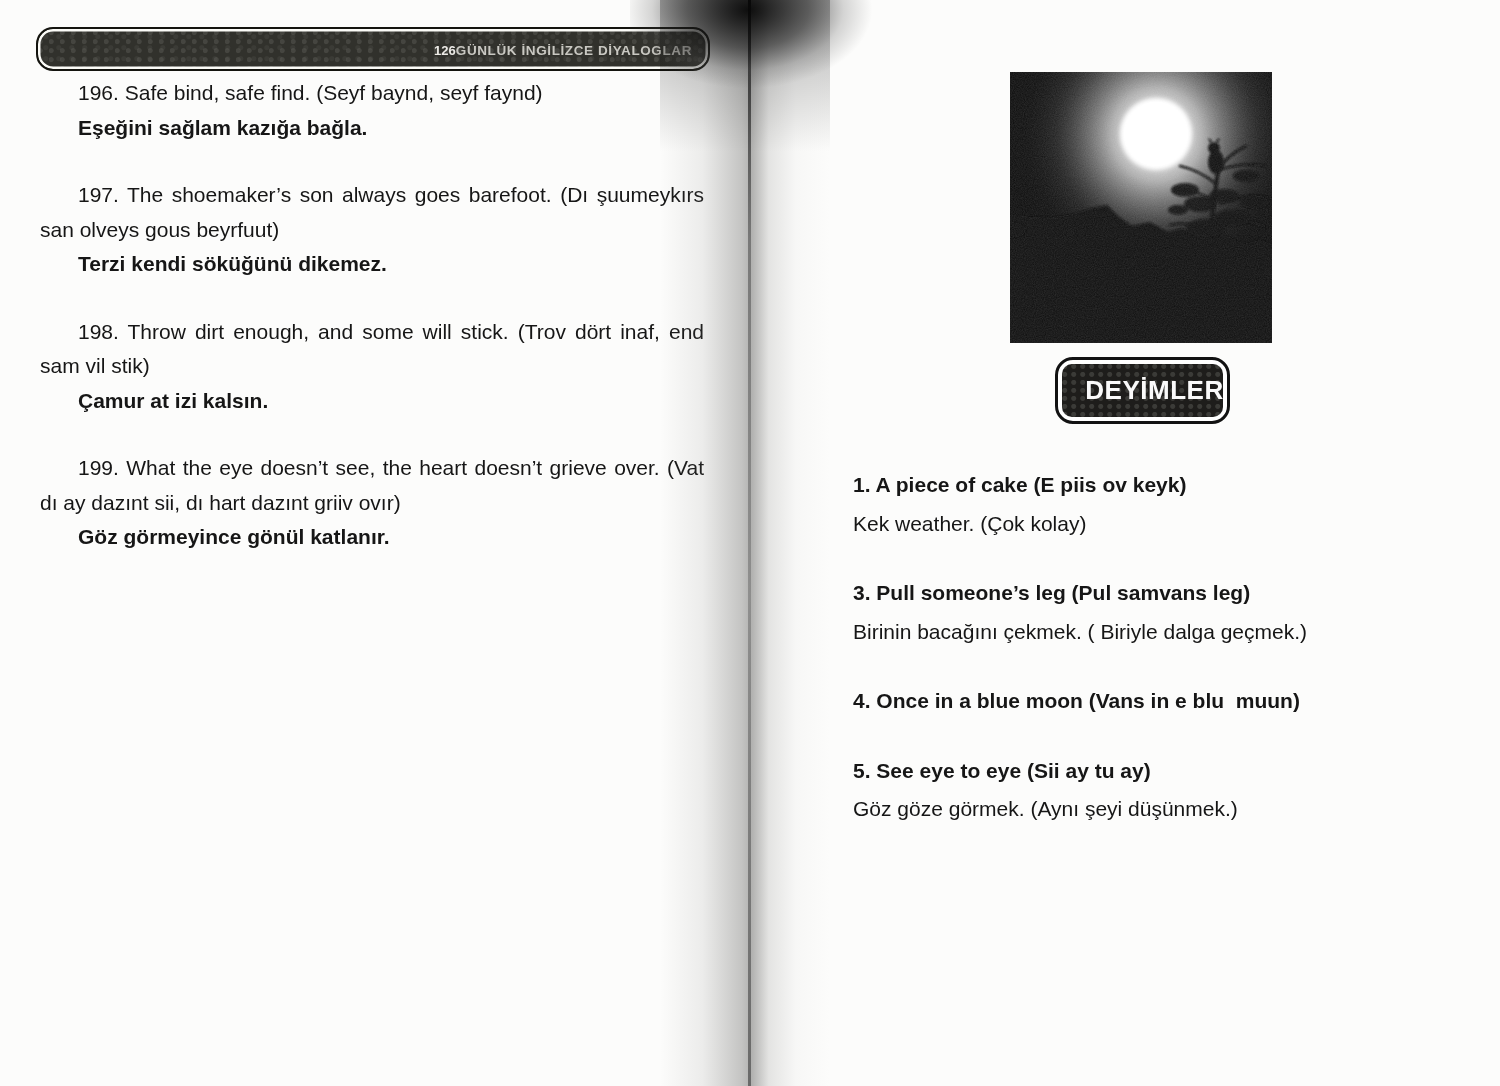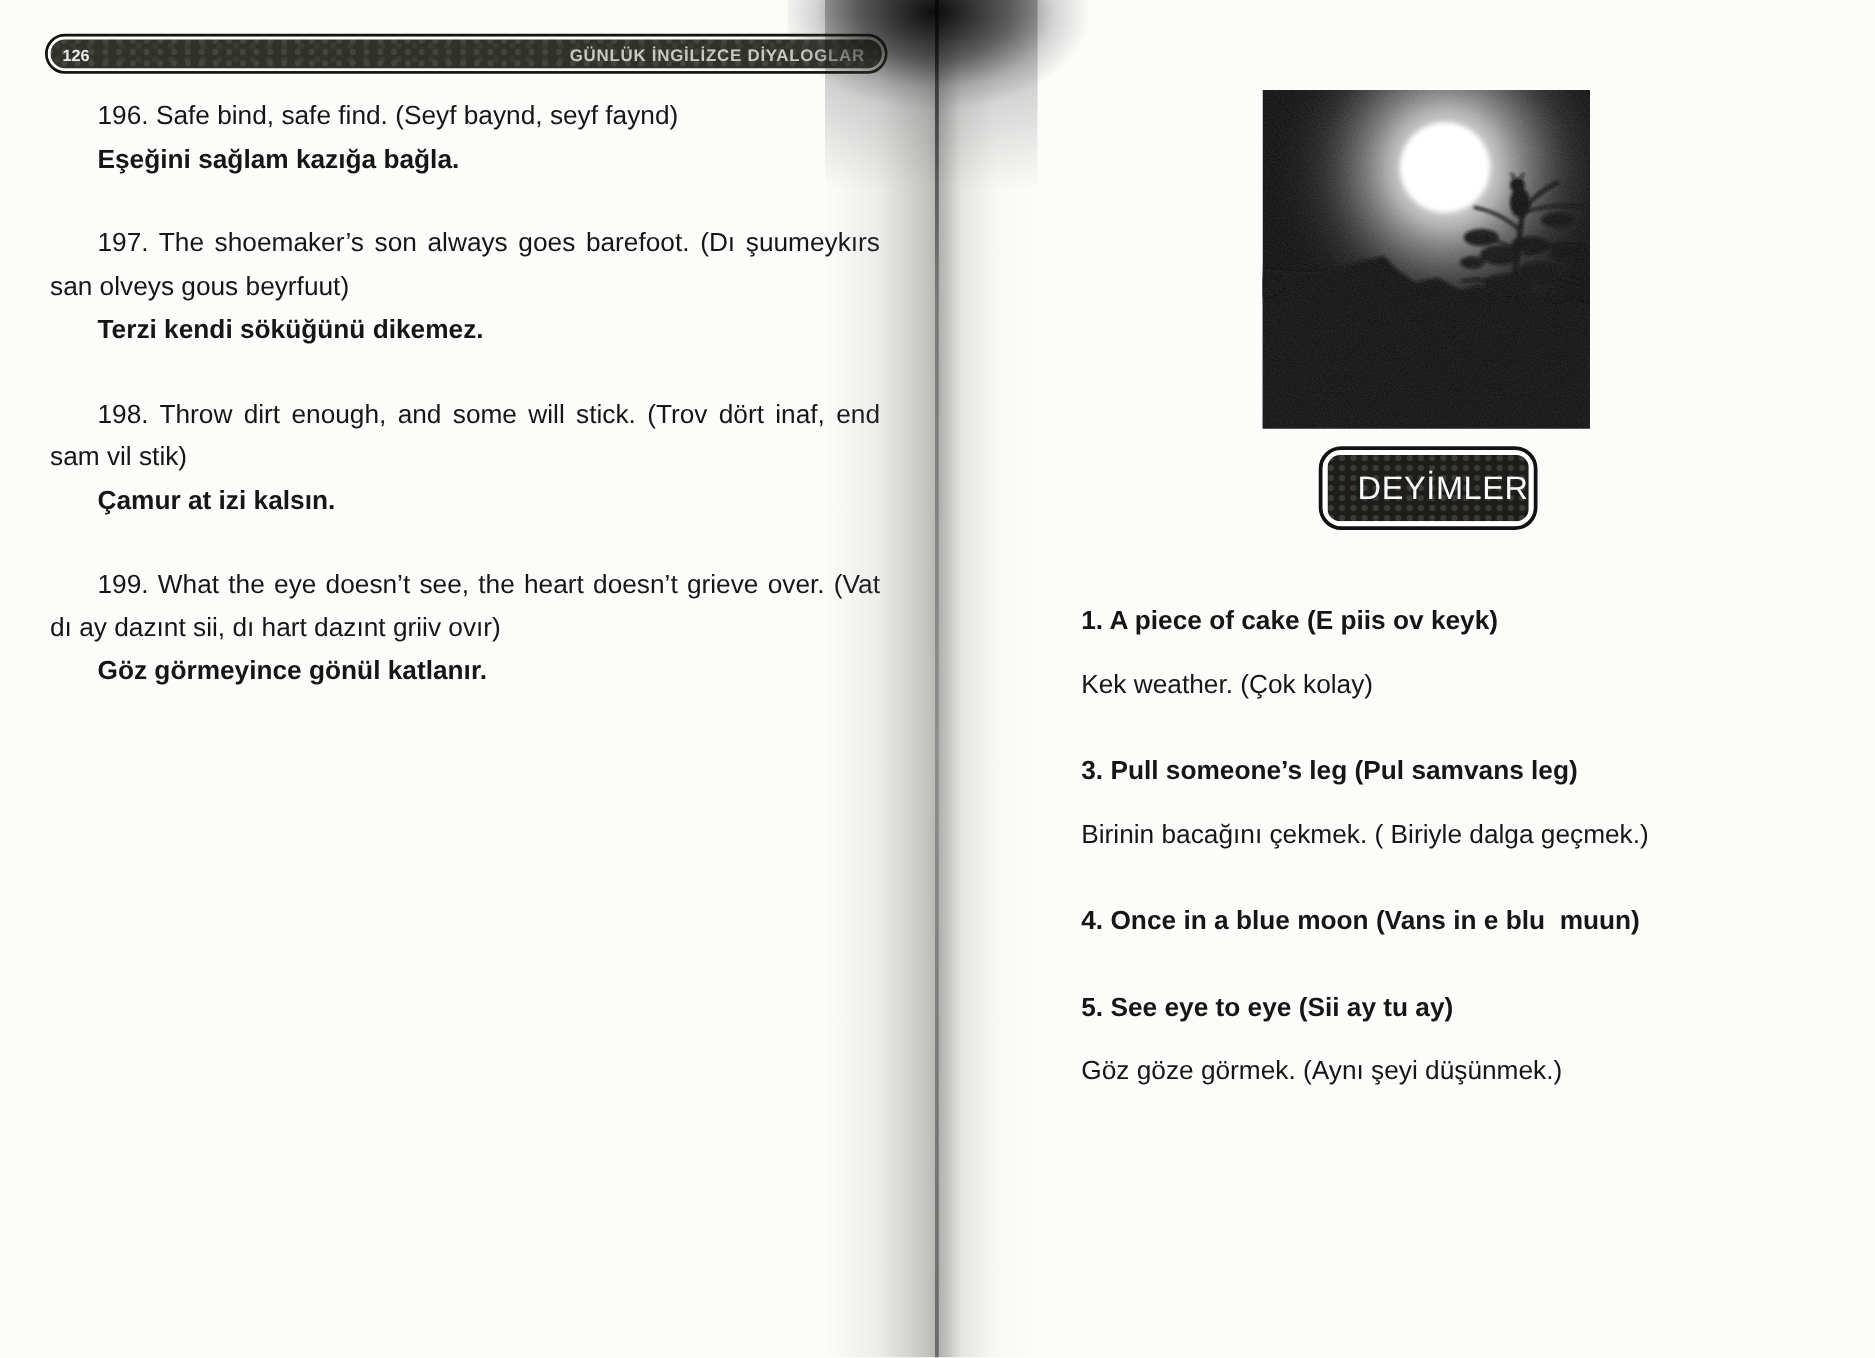--- a/index.html
+++ b/index.html
@@ -6,67 +6,67 @@
   body {
     width:1500px; height:1086px; overflow:hidden;
     background:#ffffff;
     font-family:"Liberation Sans", sans-serif;
     color:#161616;
   }
   .scan { position:relative; width:1500px; height:1086px; background:#fcfcfb; }
 
   
   .header-bar {
-    position:absolute; left:36px; top:27px; width:674px; height:32px;
+    position:absolute; left:36px; top:27px; width:674px; height:44px;
     box-sizing:border-box;
     background:
       radial-gradient(circle at 20% 40%, rgba(90,90,84,.5) 0 2px, transparent 3px),
       radial-gradient(circle at 60% 70%, rgba(70,70,64,.5) 0 2px, transparent 3px),
       #31312c;
     background-size:11px 9px, 13px 11px, auto;
     border:2px solid #14140f;
     border-radius:17px;
     box-shadow: inset 0 0 0 2.5px #fbfbf7;
-    display:flex; align-items:center; justify-content:space-between;
+    display:flex; align-items:center; justify-content:flex-end;
     padding:2px 16px 0 12px;
   }
   .page-num { color:#eceae6; font-size:13px; font-weight:700; }
   .header-title { color:#c9c8c2; font-size:13.5px; font-weight:700; letter-spacing:.6px; }
 
   
   .left-text { position:absolute; left:40px; top:76px; width:664px; }
   .left-text .item { margin:0 0 33px 0; }
   .left-text p { margin:0; font-size:21px; line-height:34.5px;font-weight:bold; }
   .left-text .h { font-weight:400; text-align:justify; text-indent:38px; }
   .left-text .t { text-indent:38px; }
 
   .right-text { position:absolute; left:849px; top:464px; width:625px; }
   .right-text .item { margin:0 0 35px 0; }
-  .right-text p { margin:16px; font-size:21px; line-height:34.5px; white-space:pre-wrap; }
+  .right-text p { margin:4px; font-size:21px; line-height:34.5px; white-space:pre-wrap; }
   .right-text .h { font-weight:700; }
 
   
   .moon-photo { position:absolute; left:1010px; top:72px; width:262px; height:271px; }
 
   
   .deyimler-outer {
     position:absolute; left:1055px; top:357px; width:175px; height:67px;
     box-sizing:border-box;
     border:3.5px solid #121212; border-radius:18px; background:#ffffff;
     padding:4px;
   }
   .deyimler-inner {
     width:100%; height:100%; box-sizing:border-box;
     background:
       radial-gradient(circle at 30% 30%, rgba(95,95,90,.45) 0 2px, transparent 3px),
       #1e1d1b;
     background-size:9px 8px, auto;
     border-radius:10px;
     display:flex; align-items:center; justify-content:center;
-    color:#fafafa; font-size:26px; font-weight:400; letter-spacing:.5px;padding-left:24px;
+    color:#fafafa; font-size:26px; font-weight:700; letter-spacing:.5px;padding-left:24px;
   }
 
   
   .gutter {
     position:absolute; left:660px; top:0; width:170px; height:1086px;
     pointer-events:none;
     background:linear-gradient(to right,
       rgba(120,120,118,0) 0%,
       rgba(120,120,118,.12) 25%,
       rgba(105,105,103,.38) 48%,

